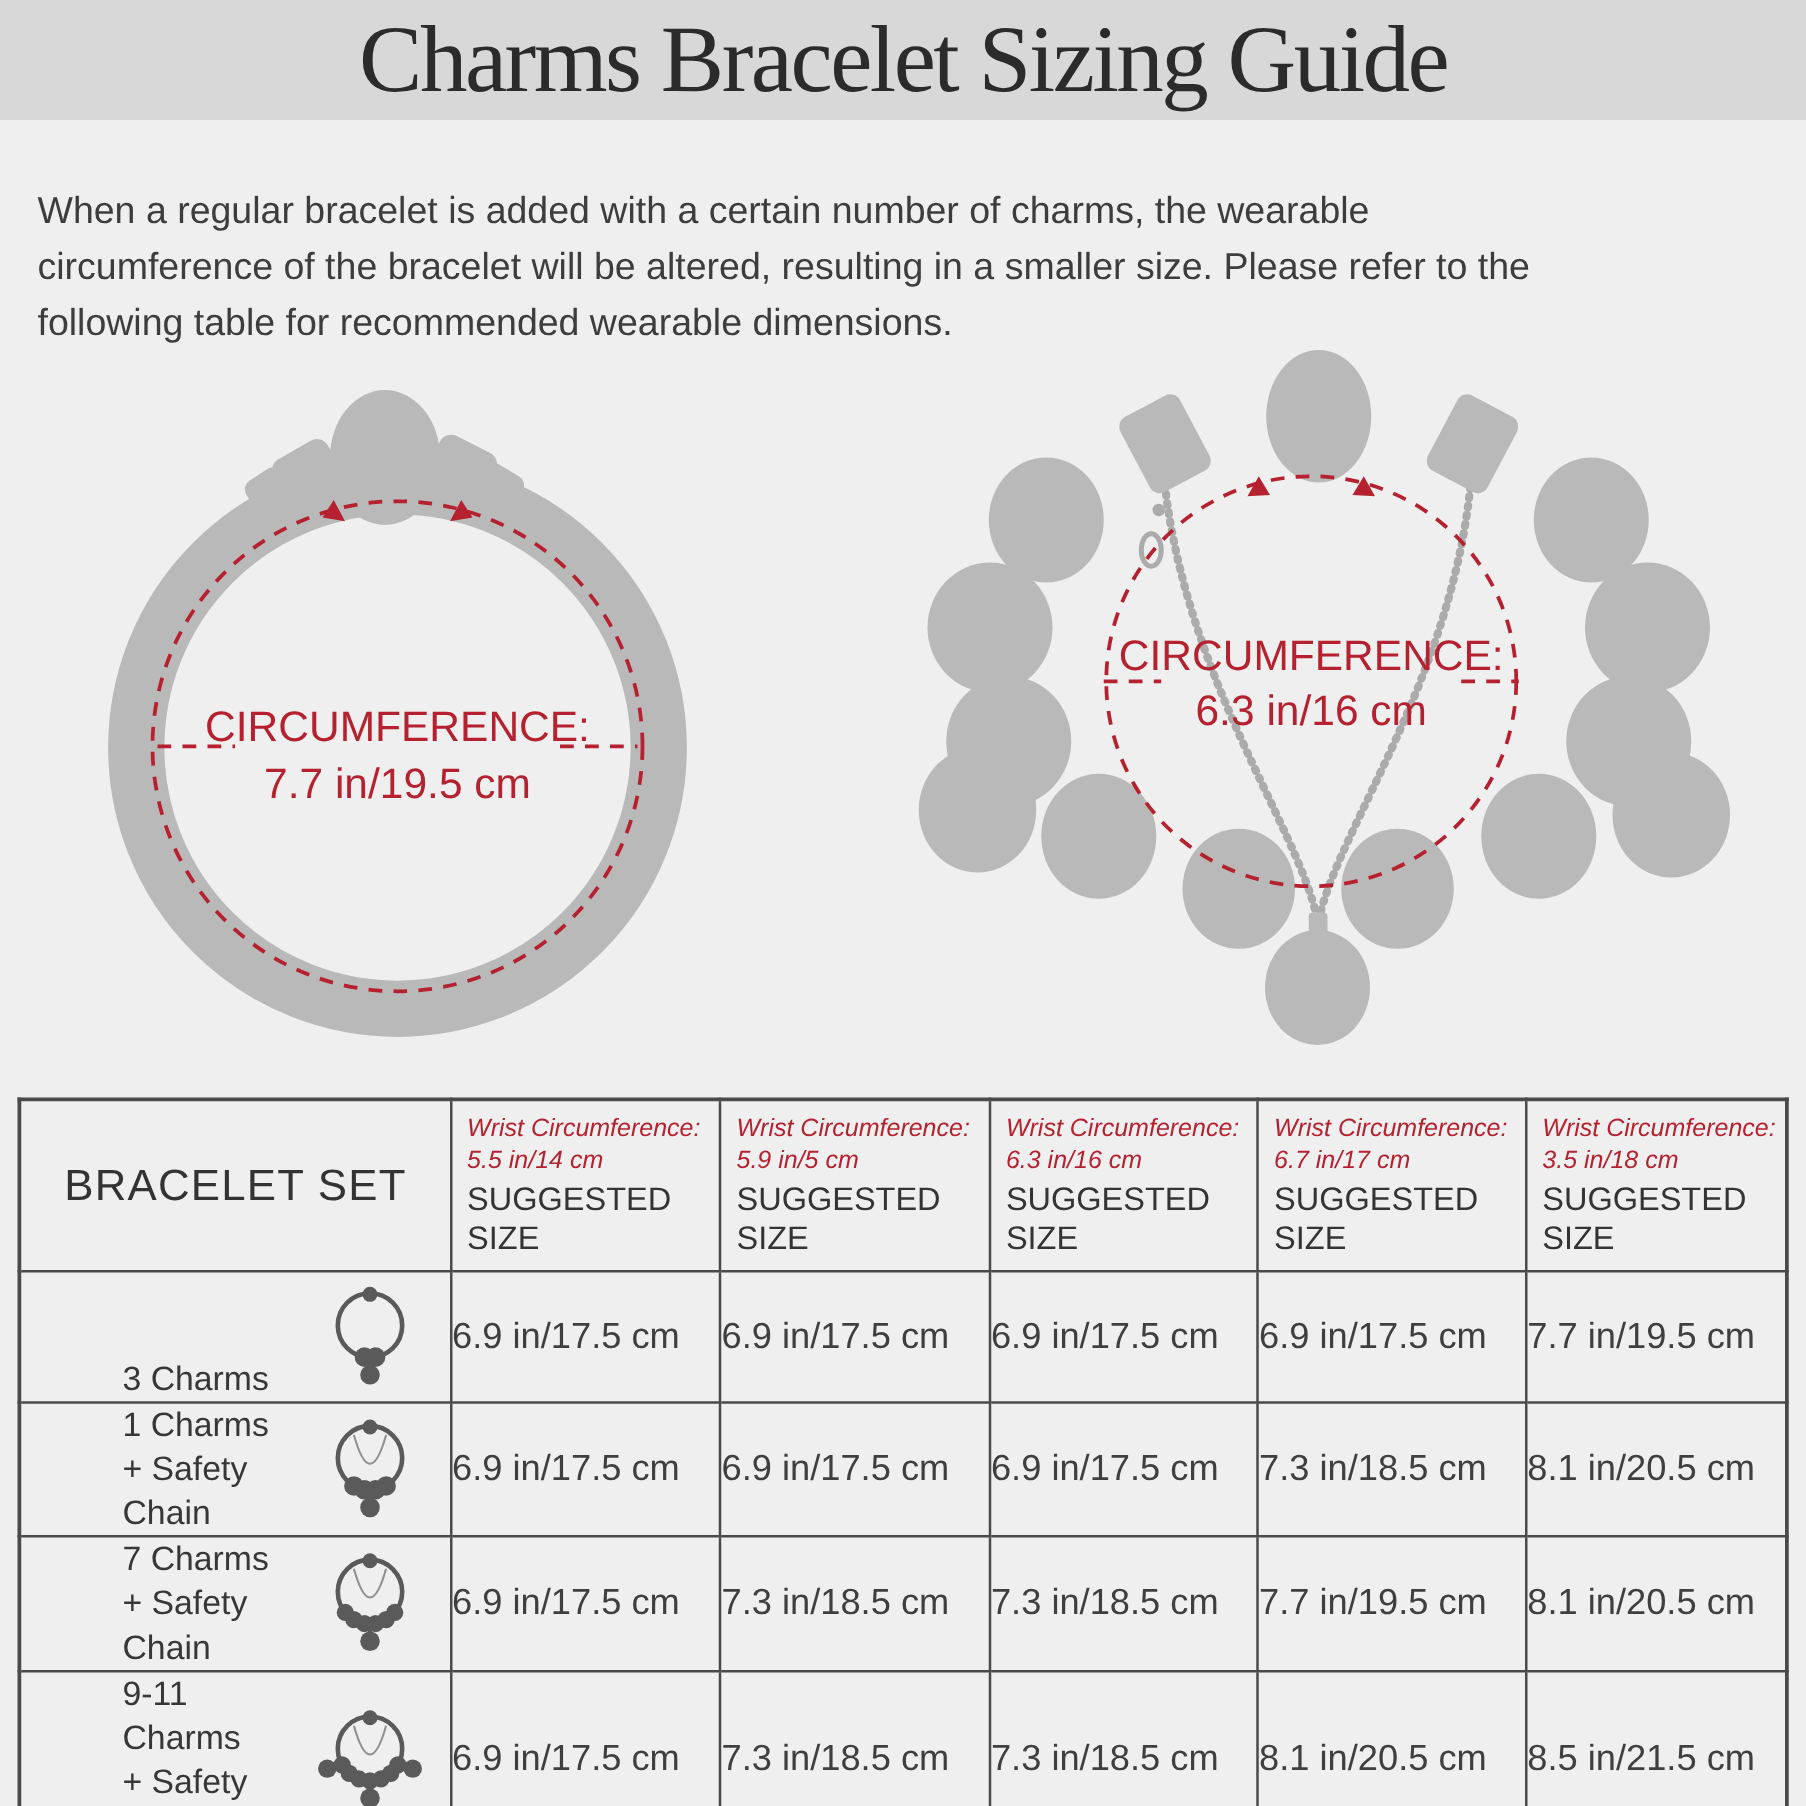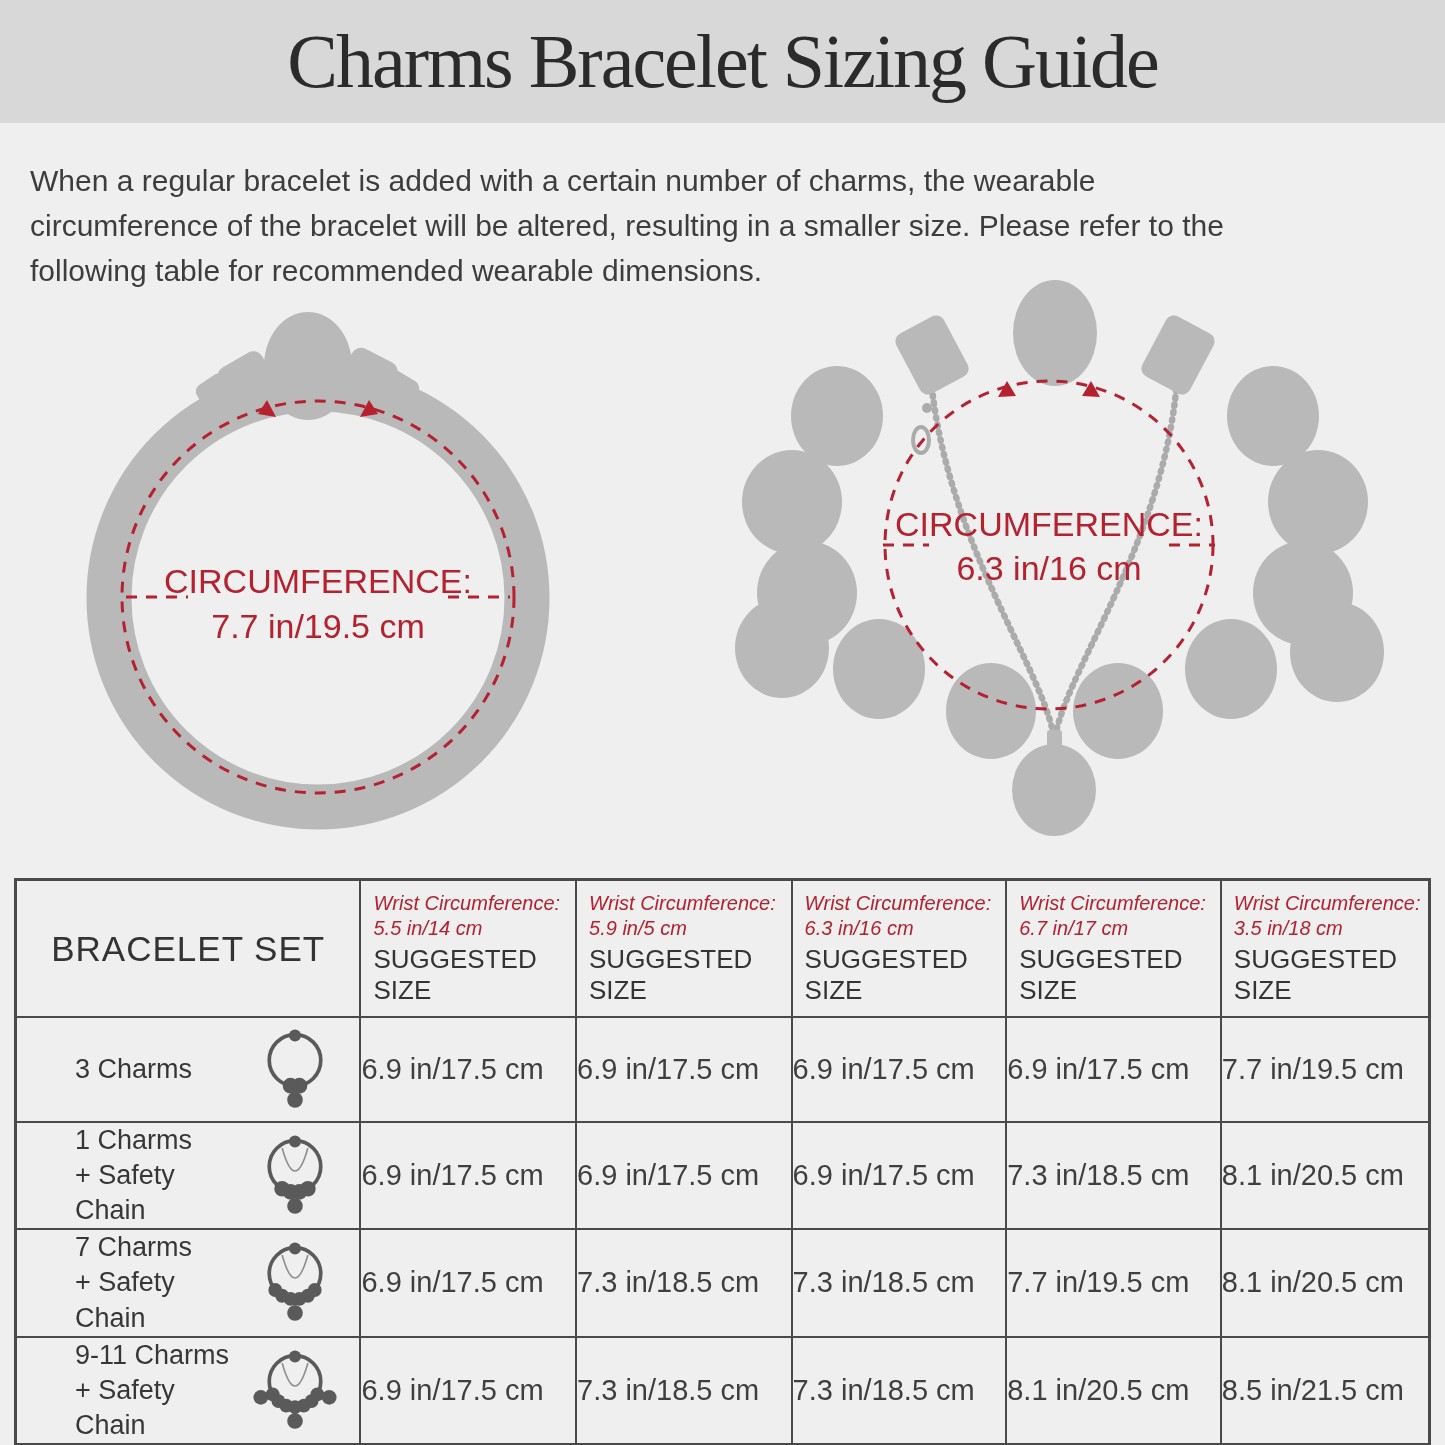--- a/index.html
+++ b/index.html
@@ -15,37 +15,36 @@
   *{margin:0;padding:0;box-sizing:border-box;}
   html,body{width:1445px;height:1445px;}
   body{
     position:relative;
     background:var(--bg);
     font-family:"Liberation Sans", sans-serif;
     color:var(--text);
     overflow:hidden;
   }
   .band{
-    position:absolute;left:0;top:0;width:1445px;height:123px;
+    position:absolute;left:0;top:0;width:1445px;height:96px;
     background:var(--band);
     display:flex;align-items:center;justify-content:center;
   }
   .band h1{
     font-family:"Liberation Serif", serif;
     font-weight:normal;
     font-size:76px;
     letter-spacing:-2px;
     color:#2b2b2b;
     white-space:nowrap;
   }
   .intro{
     position:absolute;left:30px;top:146px;width:1390px;
     font-size:30px;line-height:1.5;color:#3d3d3d;
     white-space:pre-line;
-    margin-top:12px;
   }
   svg.diagram{position:absolute;}
   #left-diagram{left:40px;top:280px;width:600px;height:600px;}
   #right-diagram{left:715px;top:280px;width:700px;height:600px;}
   .sil{fill:var(--sil);}
   .ring{fill:none;stroke:var(--sil);}
   .chain-line{fill:none;stroke:var(--chain);stroke-width:6.5;stroke-dasharray:1.5 6;stroke-linecap:round;}
   .chain-part{fill:none;stroke:var(--chain);stroke-width:4;}
   .red-dash{fill:none;stroke:var(--red);stroke-width:3;stroke-dasharray:11 9;}
   .red-fill{fill:var(--red);}
@@ -65,21 +64,21 @@
     height:108px;text-align:center;font-weight:normal;
     font-size:35px;letter-spacing:1px;color:#333;
   }
   th.size-header{
     height:108px;text-align:left;font-weight:normal;
     padding:10px 6px 10px 12px;vertical-align:top;
   }
   .wrist{color:var(--red);font-size:20px;line-height:1.25;font-style:italic;}
   .suggested{color:#343434;font-size:26px;margin-top:3px;}
   td.set-cell{height:90px;}
-  .set-flex{display:flex;align-items:center;height:100%;}
+  .set-flex{display:flex;align-items:flex-end;height:100%;padding-left:23px;}
   .set-label{flex:1;padding-left:58px;font-size:27px;line-height:1.3;color:#373737;}
   .row-icon{width:92px;height:100%;margin-right:18px;flex:0 0 auto;}
   td.size-cell{text-align:left;font-size:29px;color:#3f3f3f;}
 </style>
 </head>
 <body>
 
 <header class="band">
   <h1>Charms Bracelet Sizing Guide</h1>
 </header>

